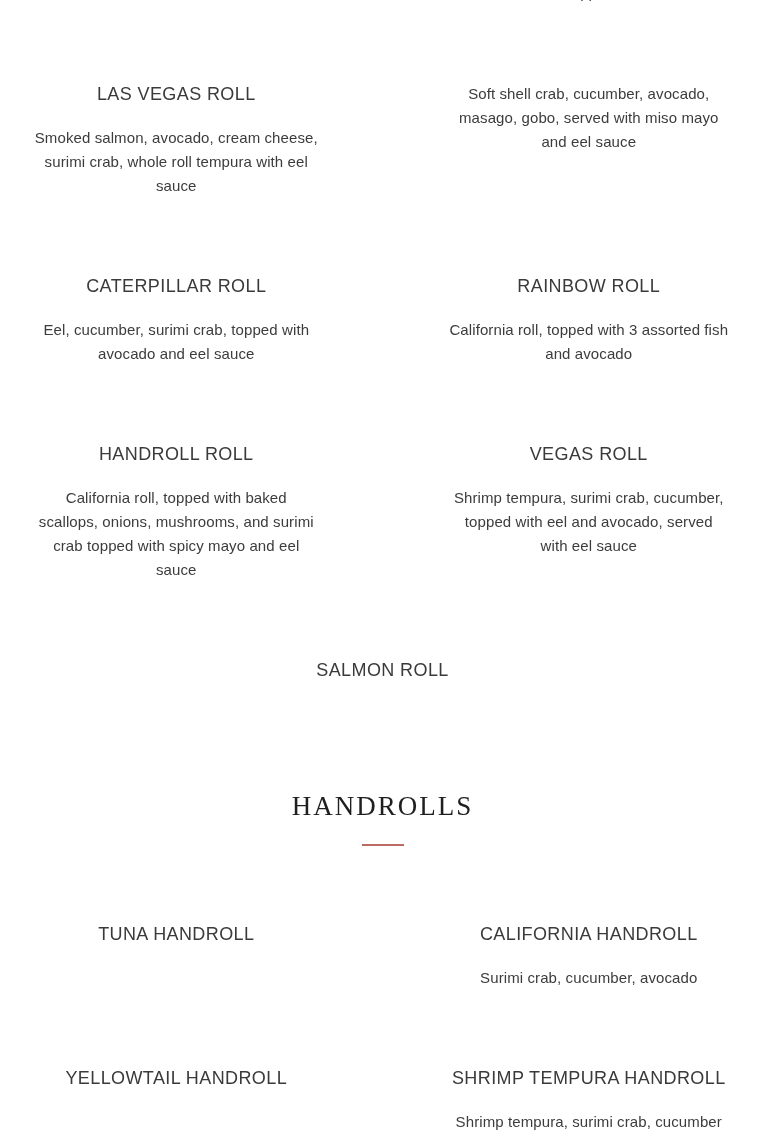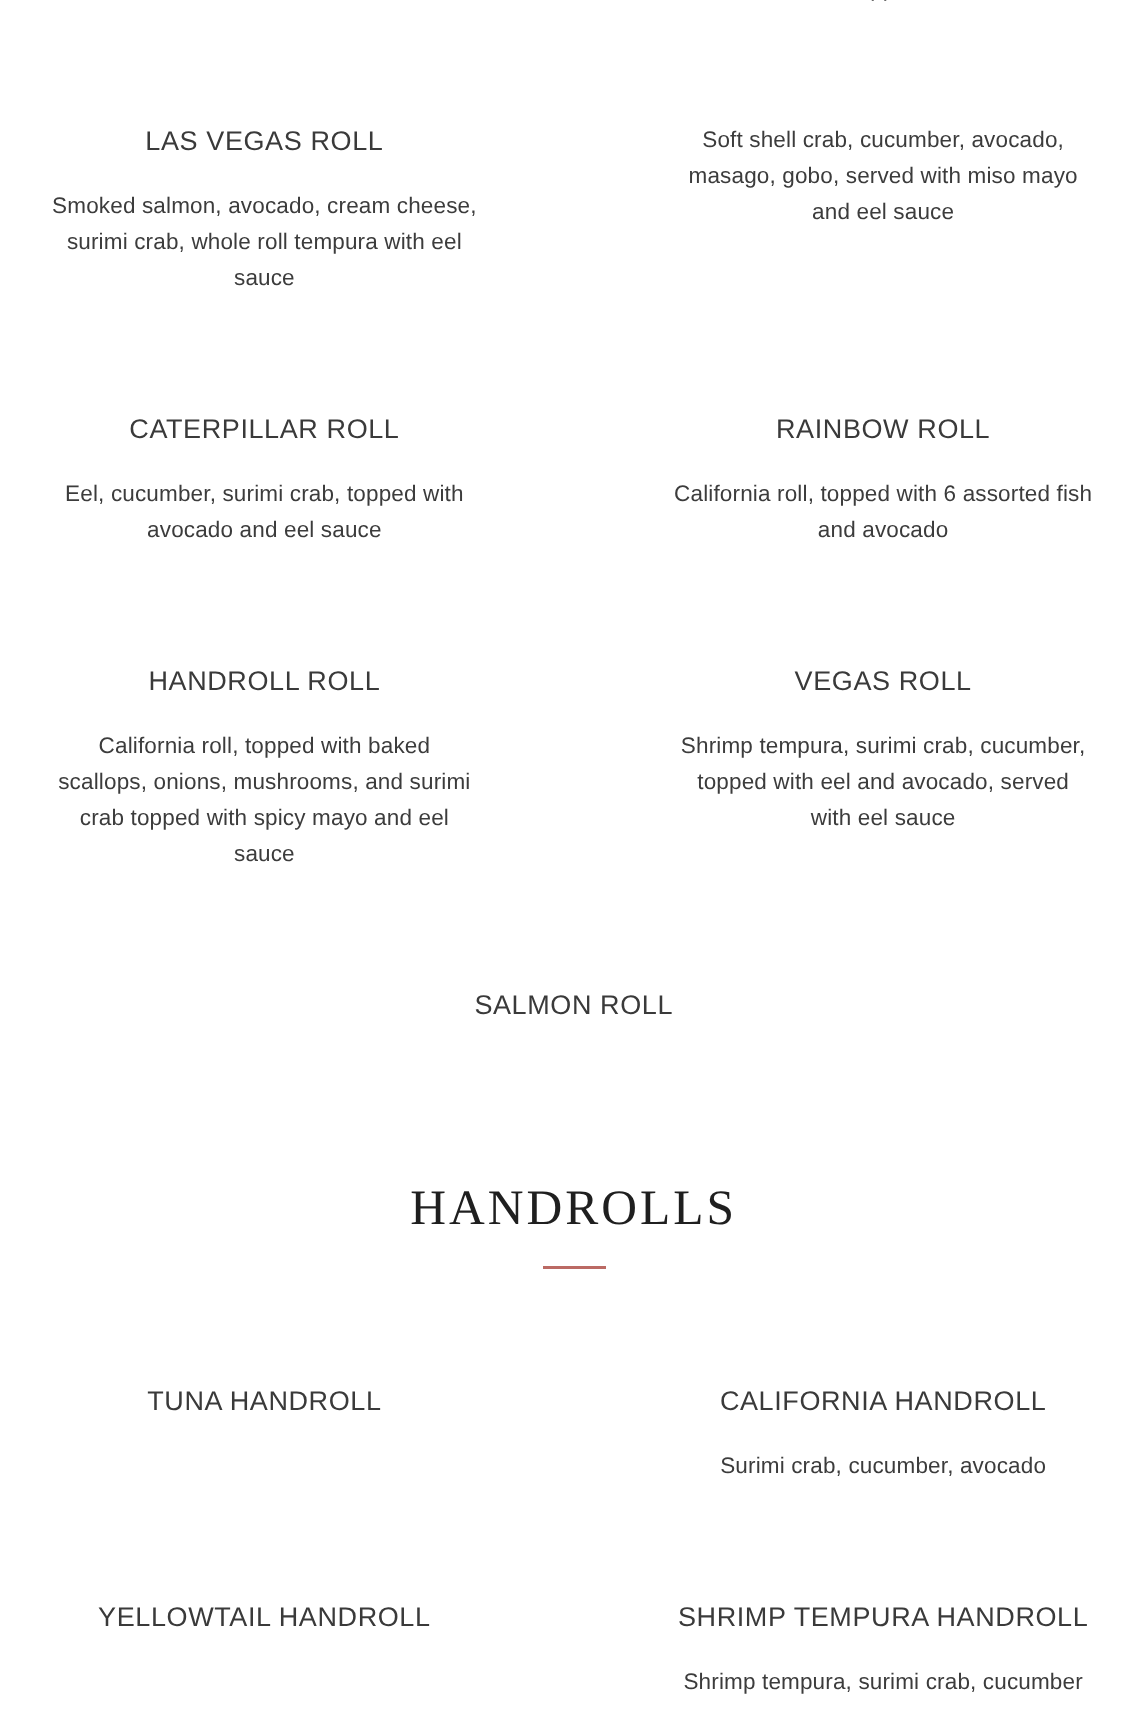--- a/index.html
+++ b/index.html
@@ -60,21 +60,21 @@
     color: #3c3c3c;
     white-space: pre-line;
   }
   .item-desc:empty {
     display: none;
   }
   .section-heading {
     margin: 11px 0 0 0;
     text-align: center;
     font-family: "Liberation Serif", serif;
-    font-size: 33px;
+    font-size: 27px;
     line-height: 35px;
     font-weight: 400;
     letter-spacing: 2px;
     color: #1f1f1f;
   }
   .section-divider {
     width: 42px;
     height: 2px;
     margin: 20px auto 0 auto;
     background: #bb6a64;
@@ -109,21 +109,21 @@
       </div>
 
       <div class="menu-item">
         <h3 class="item-title">CATERPILLAR ROLL</h3>
         <p class="item-desc">Eel, cucumber, surimi crab, topped with
 avocado and eel sauce</p>
       </div>
 
       <div class="menu-item">
         <h3 class="item-title">RAINBOW ROLL</h3>
-        <p class="item-desc">California roll, topped with 6 assorted fish
+        <p class="item-desc">California roll, topped with 3 assorted fish
 and avocado</p>
       </div>
 
       <div class="menu-item">
         <h3 class="item-title">HANDROLL ROLL</h3>
         <p class="item-desc">California roll, topped with baked
 scallops, onions, mushrooms, and surimi
 crab topped with spicy mayo and eel
 sauce</p>
       </div>

